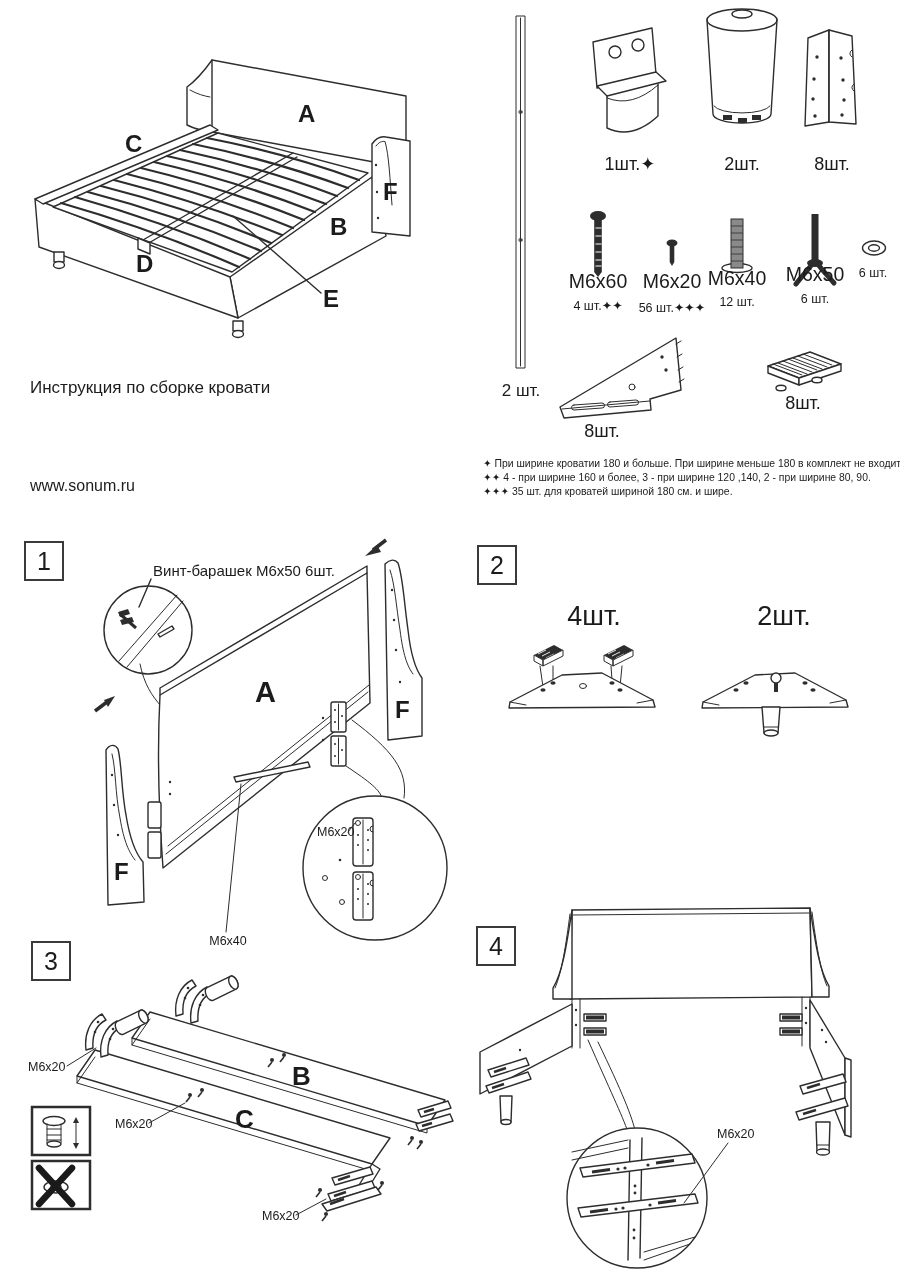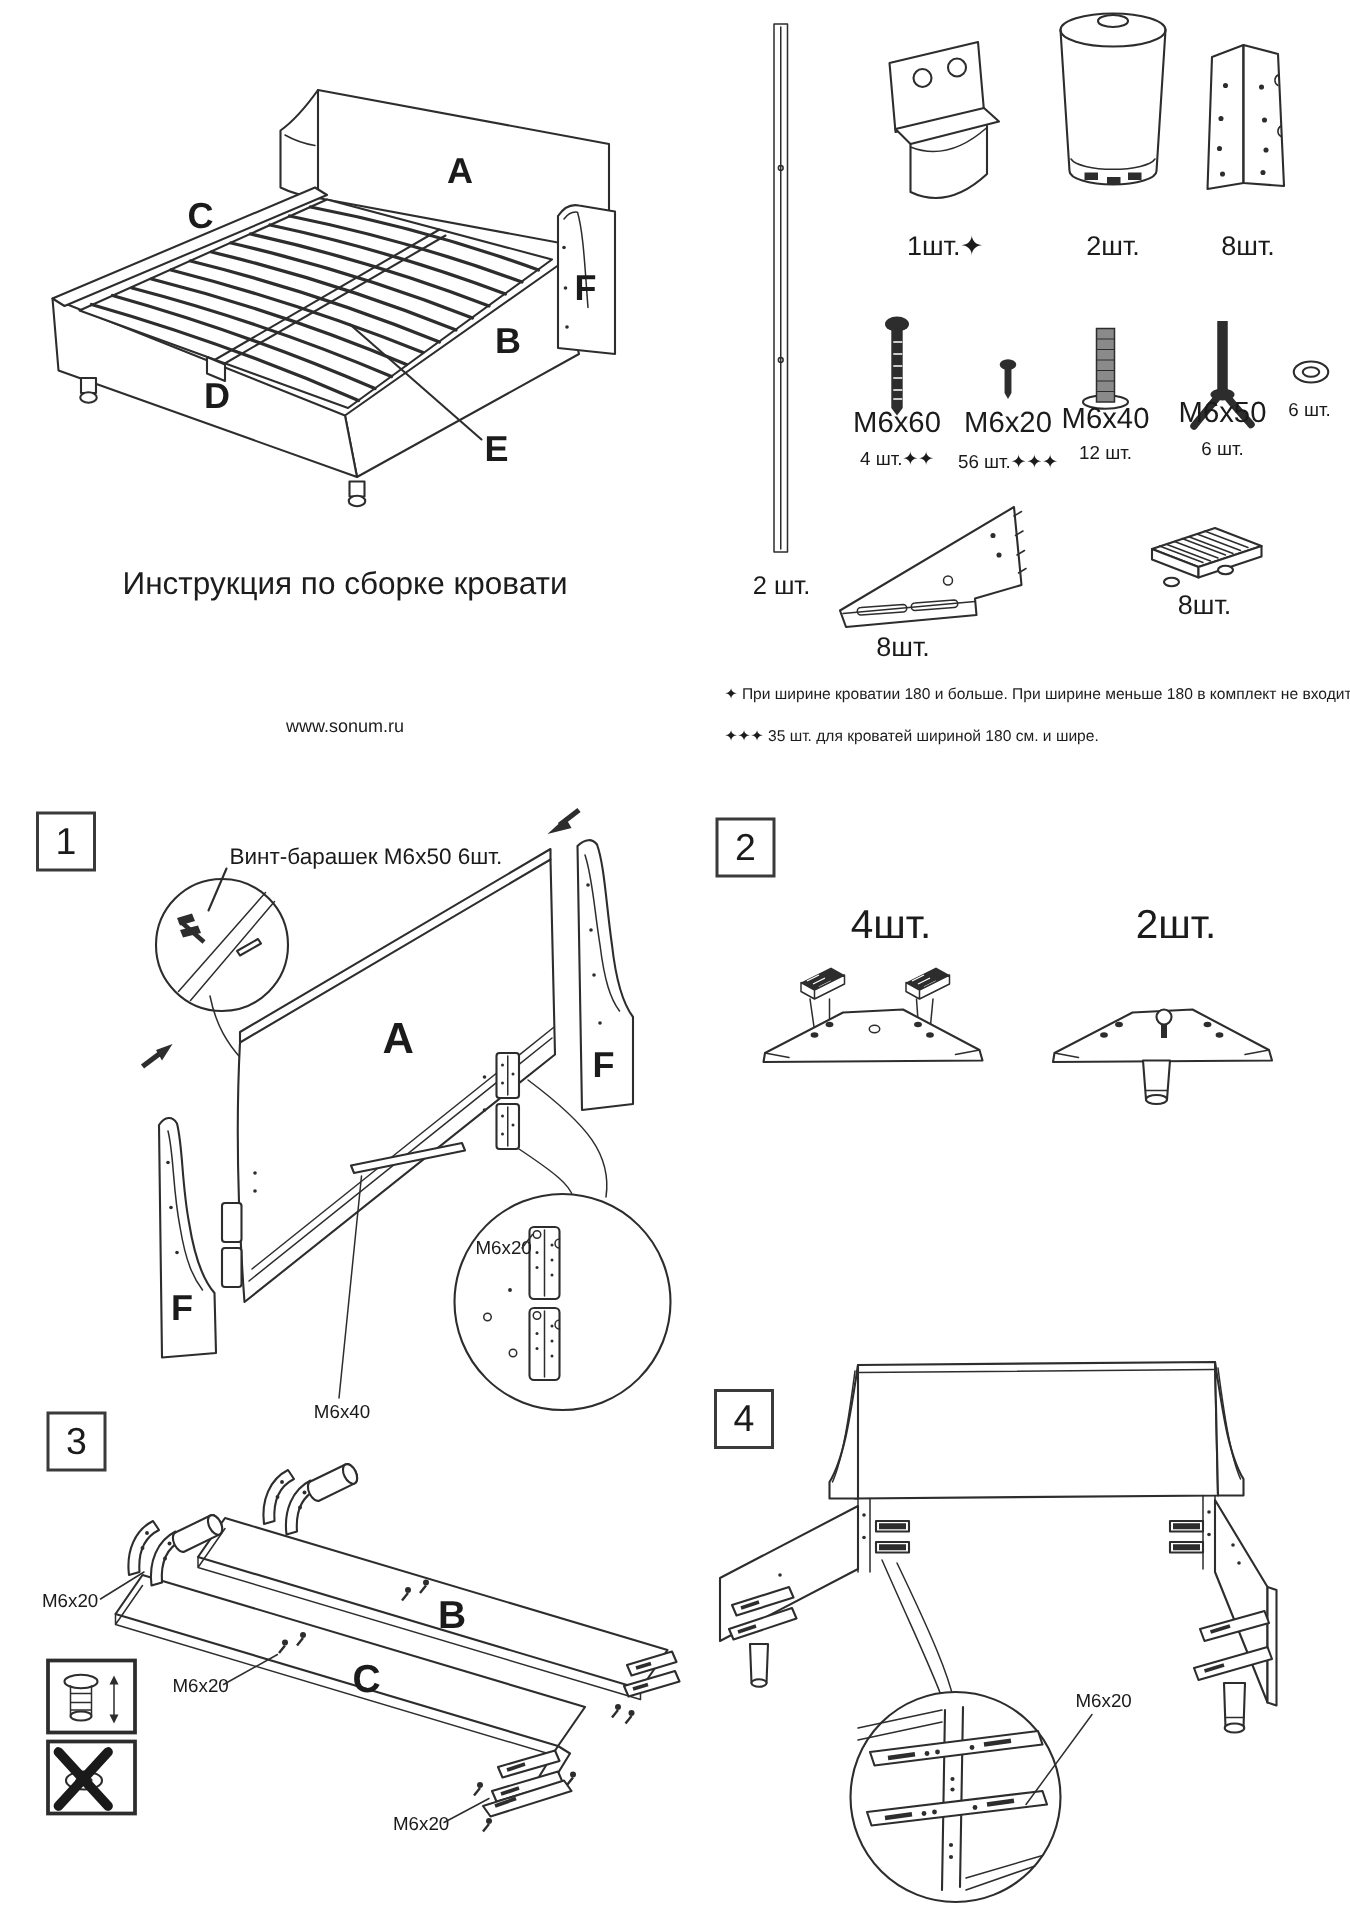--- a/index.html
+++ b/index.html
@@ -10,22 +10,22 @@
   svg .ln{fill:none;stroke:#2d2d2d;stroke-width:1.4;stroke-linecap:round;stroke-linejoin:round;}
   svg .lnw{fill:#fff;stroke:#2d2d2d;stroke-width:1.4;stroke-linejoin:round;}
   svg .thin{stroke-width:1;}
   svg .th2{stroke-width:2.2;}
   svg .dk{fill:#2d2d2d;stroke:none;}
   svg text{font-family:"Liberation Sans","DejaVu Sans",sans-serif;fill:#1b1b1b;}
   .t18{font-size:18px;} .t17{font-size:17px;} .t19{font-size:19.5px;}
   .t12{font-size:12.5px;} .t15{font-size:15px;} .t27{font-size:27px;}
   .letter{font-size:24px;font-weight:700;} .letterBig{font-size:29px;font-weight:700;}
   .letterMid{font-size:26px;font-weight:700;}
-  .ttl{font-size:21px;text-align:center;width:400px;left:30px;}
-  .site{font-size:12px;text-align:center;width:400px;left:30px;}
+  .ttl{font-size:17px;width:400px;left:30px;}
+  .site{font-size:16px;text-align:left;width:400px;left:30px;}
   .foot{font-size:10.4px;line-height:14px;white-space:nowrap;}
   .stepbox{width:36px;height:36px;border:2px solid #3a3a3a;background:#fff;
            display:flex;align-items:center;justify-content:center;
            font-size:25px;color:#1b1b1b;}
 </style>
 </head>
 <body>
 
 <div class="canvas">
 
@@ -179,20 +179,21 @@
       <path class="ln thin" d="M293,364 L322,375 M298,363 L327,374 M303,361 L332,372 M308,359 L337,370 M313,358 L342,369 M318,356 L347,367 M323,354 L352,365"></path>
       <path class="lnw" d="M288,366 L288,373 L319,385 L319,378 Z"></path>
       <path class="lnw" d="M319,378 L319,385 L361,371 L361,364 Z"></path>
       <ellipse class="lnw" cx="301" cy="388" rx="5" ry="2.8"></ellipse>
       <ellipse class="lnw" cx="337" cy="380" rx="5" ry="2.8"></ellipse>
     </g>
     <text class="t18" x="323" y="409" text-anchor="middle">8шт.</text>
   </svg>
 
   <div class="abs foot" style="left:483px;top:457px">✦ При ширине кроватии 180 и больше. При ширине меньше 180 в комплект не входит.</div>
+  <div class="abs foot" style="left:483px;top:471px">✦✦ 4 - при ширине 160 и более, 3 - при ширине 120 ,140, 2 - при ширине 80, 90.</div>
   <div class="abs foot" style="left:483px;top:485px">✦✦✦ 35 шт. для кроватей шириной 180 см. и шире.</div>
 
   <div class="abs stepbox" style="left:24px;top:541px">1</div>
   <div class="abs stepbox" style="left:477px;top:545px">2</div>
   <div class="abs stepbox" style="left:31px;top:941px">3</div>
   <div class="abs stepbox" style="left:476px;top:926px">4</div>
 
   <svg style="left:20px;top:530px" width="440" height="440" viewBox="0 0 440 440">
     <text class="t15" x="133" y="46">Винт-барашек М6х50 6шт.</text>
     <line class="ln" x1="131" y1="49" x2="119" y2="77"></line>

